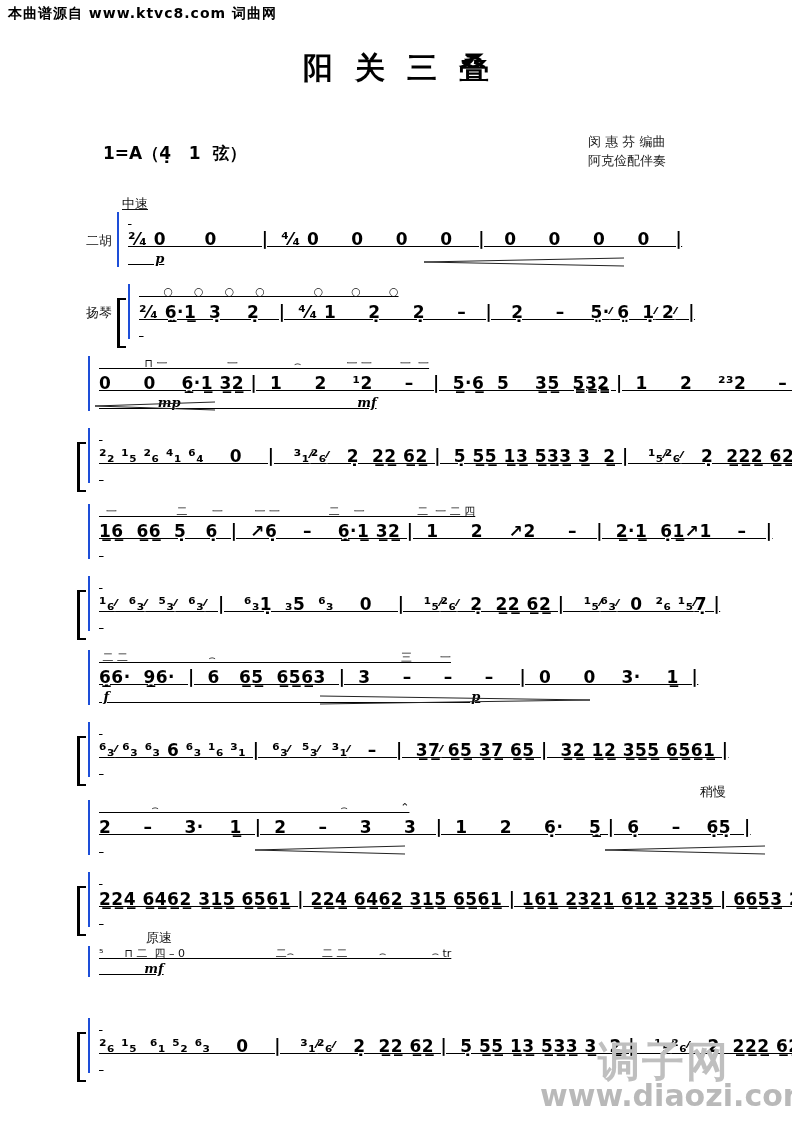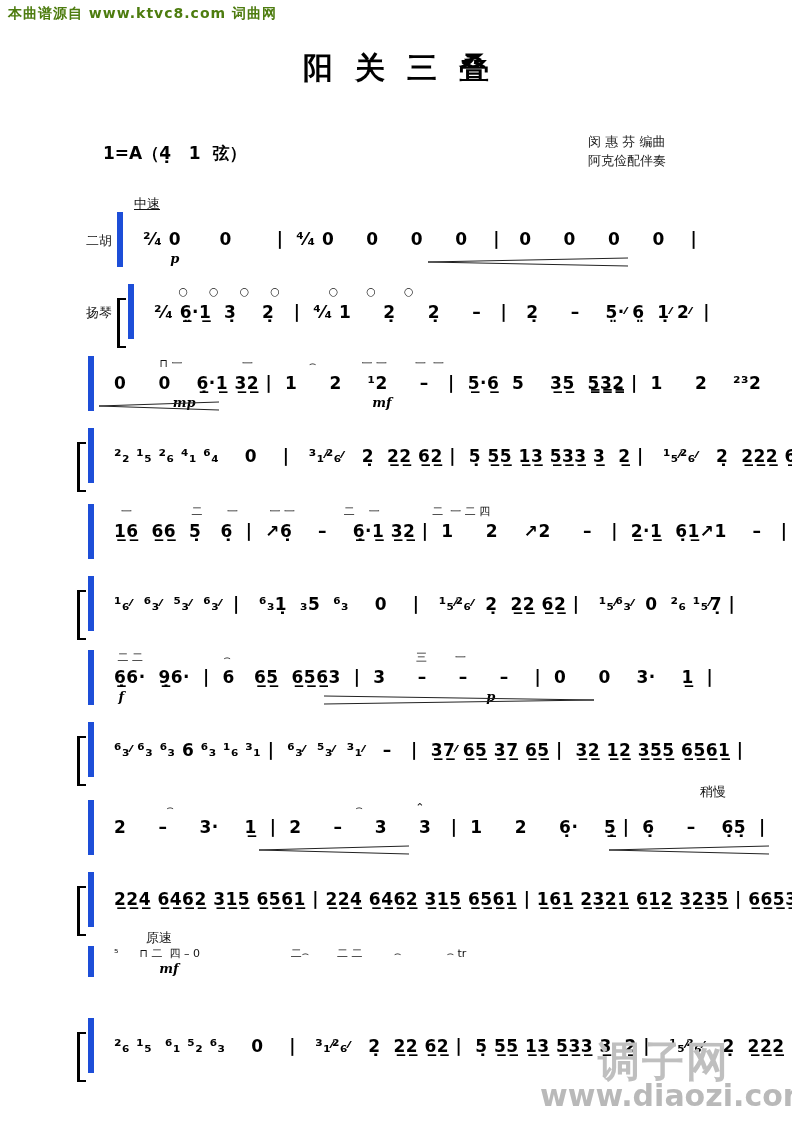--- a/index.html
+++ b/index.html
@@ -1,34 +1,34 @@
 <!DOCTYPE html>
 <html><head>
 <meta charset="utf-8">
 <style>
   html,body{margin:0;padding:0;background:#888;}
   .page{
     position:relative;width:792px;height:1121px;margin:0 auto;
     background:#ffffff;color:#000;overflow:hidden;
     font-family:"DejaVu Sans","Liberation Sans",sans-serif;
   }
-  .wm-top{position:absolute;left:8px;top:5px;font-size:14px;font-weight:bold;color:#4d7c0f;letter-spacing:1px;}
+  .wm-top{position:absolute;left:8px;top:5px;font-size:14px;font-weight:bold;color:#000000;letter-spacing:1px;}
   .title{position:absolute;left:0;top:48px;width:100%;text-align:center;
     font-family:"DejaVu Serif","Liberation Serif",serif;
     font-size:30px;font-weight:bold;letter-spacing:22px;text-indent:22px;}
   .subtitle{position:absolute;left:0;top:106px;width:100%;text-align:center;font-size:14px;color:#333;letter-spacing:2px;}
   .credits{position:absolute;left:588px;top:132px;font-size:13px;line-height:19px;color:#222;}
   .keysig{position:absolute;left:103px;top:142px;font-size:17px;font-weight:bold;white-space:pre;}
   
   #systems .system{position:absolute;left:0;width:792px;}
   .sysmark{position:absolute;top:-17px;font-size:13px;color:#111;font-weight:normal;}
   .mrow{position:absolute;display:flex;align-items:flex-start;}
   .mlabel{width:38px;text-align:right;font-size:13px;padding-top:20px;margin-right:5px;flex:none;color:#111;}
   .bracket{flex:none;width:6px;height:46px;margin-top:14px;border-left:3px solid #000;border-top:2px solid #000;border-bottom:2px solid #000;margin-right:2px;}
-  .stack{position:relative;border-left:6px solid #1d4ed8;padding-left:20px;}
+  .stack{position:relative;border-left:2px solid #1d4ed8;padding-left:9px;text-decoration:underline;}
   .ln-above{font-size:11px;height:15px;line-height:15px;white-space:pre;color:#111;}
   .ln-notes{font-size:17px;font-weight:bold;line-height:24px;height:24px;white-space:pre;letter-spacing:0.5px;}
   .ln-below{font-size:13px;height:16px;line-height:15px;white-space:pre;
     font-family:"DejaVu Serif","Liberation Serif",serif;font-style:italic;font-weight:bold;}
   .trem{font-size:9px;vertical-align:4px;letter-spacing:-1px;font-weight:bold;}
   .hairpin{position:absolute;}
   
   .wm-site{position:absolute;left:598px;top:1034px;font-size:42px;font-weight:bold;color:#bfbfbf;letter-spacing:2px;}
   .wm-url{position:absolute;left:540px;top:1078px;font-size:30px;font-weight:bold;color:#b9b9b9;}
 </style>
@@ -39,21 +39,21 @@
   <div class="wm-top">本曲谱源自 www.ktvc8.com 词曲网</div>
   <div class="title">阳关三叠</div>
   <div class="credits">
     <div>闵 惠 芬 编曲</div>
     <div>阿克俭配伴奏</div>
   </div>
   <div class="keysig">1=A（4̣   1  弦）</div>
 
   <div id="systems">
       <div class="system" style="top: 212px;">
-        <div class="sysmark" style="left: 134px; text-decoration: underline;">中速</div>
+        <div class="sysmark" style="left: 122px; text-decoration: underline;">中速</div>
         <div class="mrow" style="left: 74px; top: 0px;">
           <div class="mlabel">二胡</div>
           <div class="stack">
             <div class="ln-above"> </div>
             <div class="ln-notes">²⁄₄ 0      0       |  ⁴⁄₄ 0     0     0     0    |   0     0     0     0    |</div>
             <div class="ln-below">      p</div>
             <div class="hairpin" style="left: 305px; top: 40px;"><svg width="200" height="10">
                 <line x1="0" y1="5" x2="200" y2="1" stroke="#222" stroke-width="1"></line>
                 <line x1="0" y1="5" x2="200" y2="9" stroke="#222" stroke-width="1"></line>
               </svg></div>

